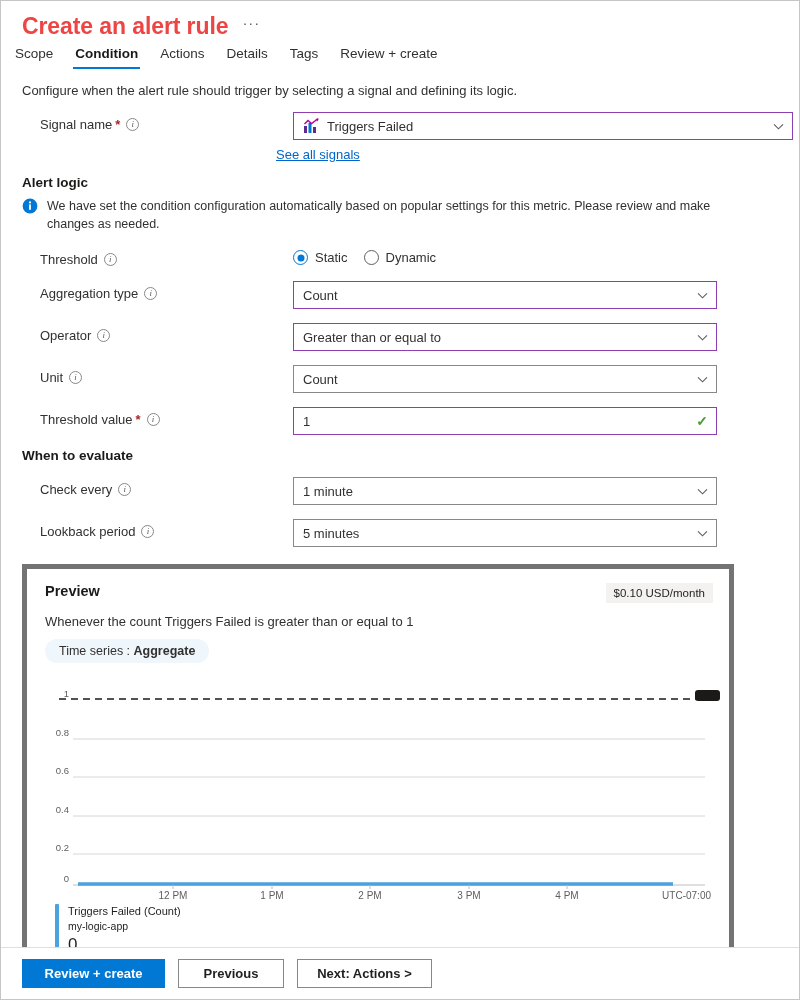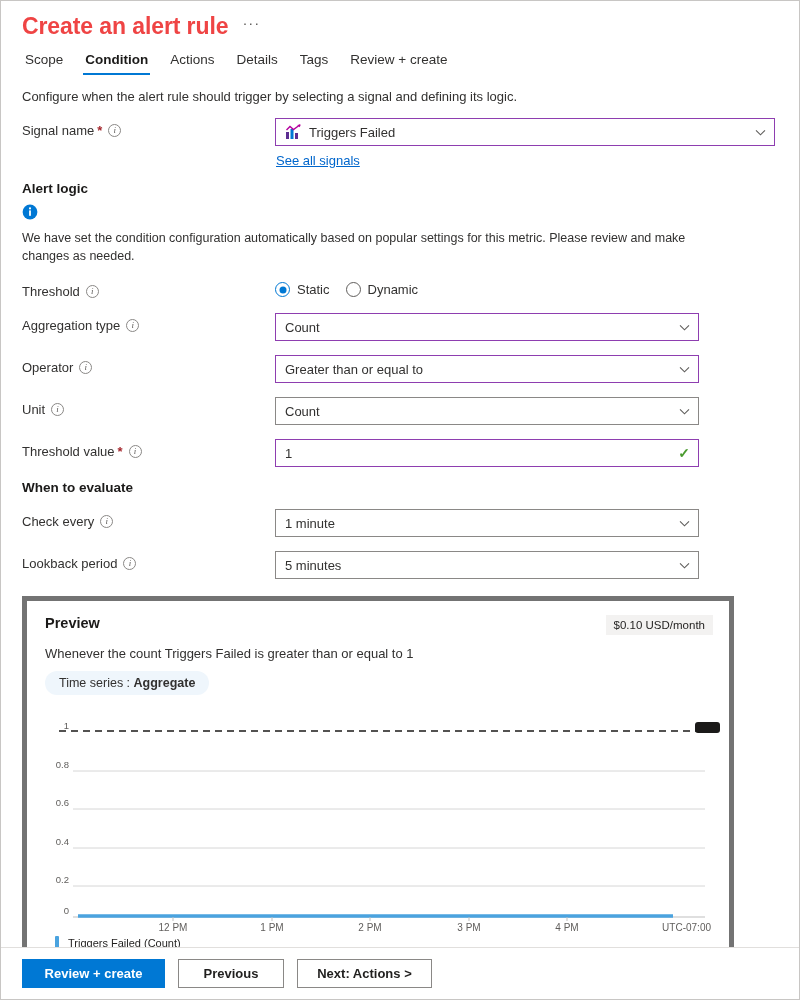--- a/index.html
+++ b/index.html
@@ -26,21 +26,21 @@
     display: flex; align-items: center; gap: 14px;
     padding: 12px 0 4px 21px;
   }
   .page-title { font-size: 23px; font-weight: 600; color: #ef4444; letter-spacing: -0.1px; }
   .ellipsis-btn {
     font-size: 15px; color: #605e5c; letter-spacing: 1px;
     line-height: 10px; cursor: pointer; padding-bottom: 8px;
   }
 
   
-  .tabs { display: flex; padding-left: 24px; gap: 0; margin-top: 6px; }
+  .tabs { display: flex; padding-left: 14px; gap: 0; }
   .tab {
     font-size: 13.5px; color: #323130; padding: 2px 11px 8px 11px;
     cursor: pointer; position: relative; white-space: nowrap;
   }
   .tab:first-child { padding-left: 0; }
   .tab.active { font-weight: 700; color: #1b1a19; }
   .tab.active::after {
     content: ""; position: absolute; left: 9px; right: 9px; bottom: 0;
     height: 2px; background: #0078d4;
   }
@@ -49,21 +49,21 @@
   .intro {
     padding: 14px 21px 0 21px; font-size: 13px; color: #323130;
   }
 
   
   .form { padding: 0 21px; }
   .row { display: flex; align-items: flex-start; margin-top: 14px; }
   .row-label {
     width: 253px; flex: 0 0 253px; padding-top: 5px;
     font-size: 13px; color: #323130;
-    display: flex; align-items: center; gap: 6px;
+    display: flex; align-items: center; gap: 6px; margin-left: 18px;
   }
   .req { color: #a4262c; font-weight: 700; margin-left: -3px; }
   .info-i {
     display: inline-flex; align-items: center; justify-content: center;
     width: 13px; height: 13px; border-radius: 50%;
     border: 1px solid #8a8886; color: #605e5c;
     font-size: 9px; font-style: italic; font-family: "Liberation Serif", serif;
     line-height: 1; cursor: pointer; flex: 0 0 13px;
   }
 
@@ -91,21 +91,21 @@
   }
   .see-all-wrap { padding: 0 21px; }
 
   .section-head {
     padding: 0 21px; margin-top: 13px;
     font-size: 13.5px; font-weight: 700; color: #1b1a19;
   }
 
   .note {
     display: flex; gap: 9px; padding: 7px 21px 0 21px;
-    font-size: 12.5px; color: #323130; line-height: 1.45; flex-direction: column;
+    font-size: 12.5px; color: #323130; line-height: 1.45;
   }
   .note-icon {
     flex: 0 0 16px; width: 16px; height: 16px; margin-top: 1px;
   }
   .note-text { max-width: 672px; }
 
   
   .radio-group { display: flex; align-items: center; gap: 4px; padding-top: 3px; }
   .radio { display: flex; align-items: center; gap: 7px; cursor: pointer; }
   .radio .dot {

